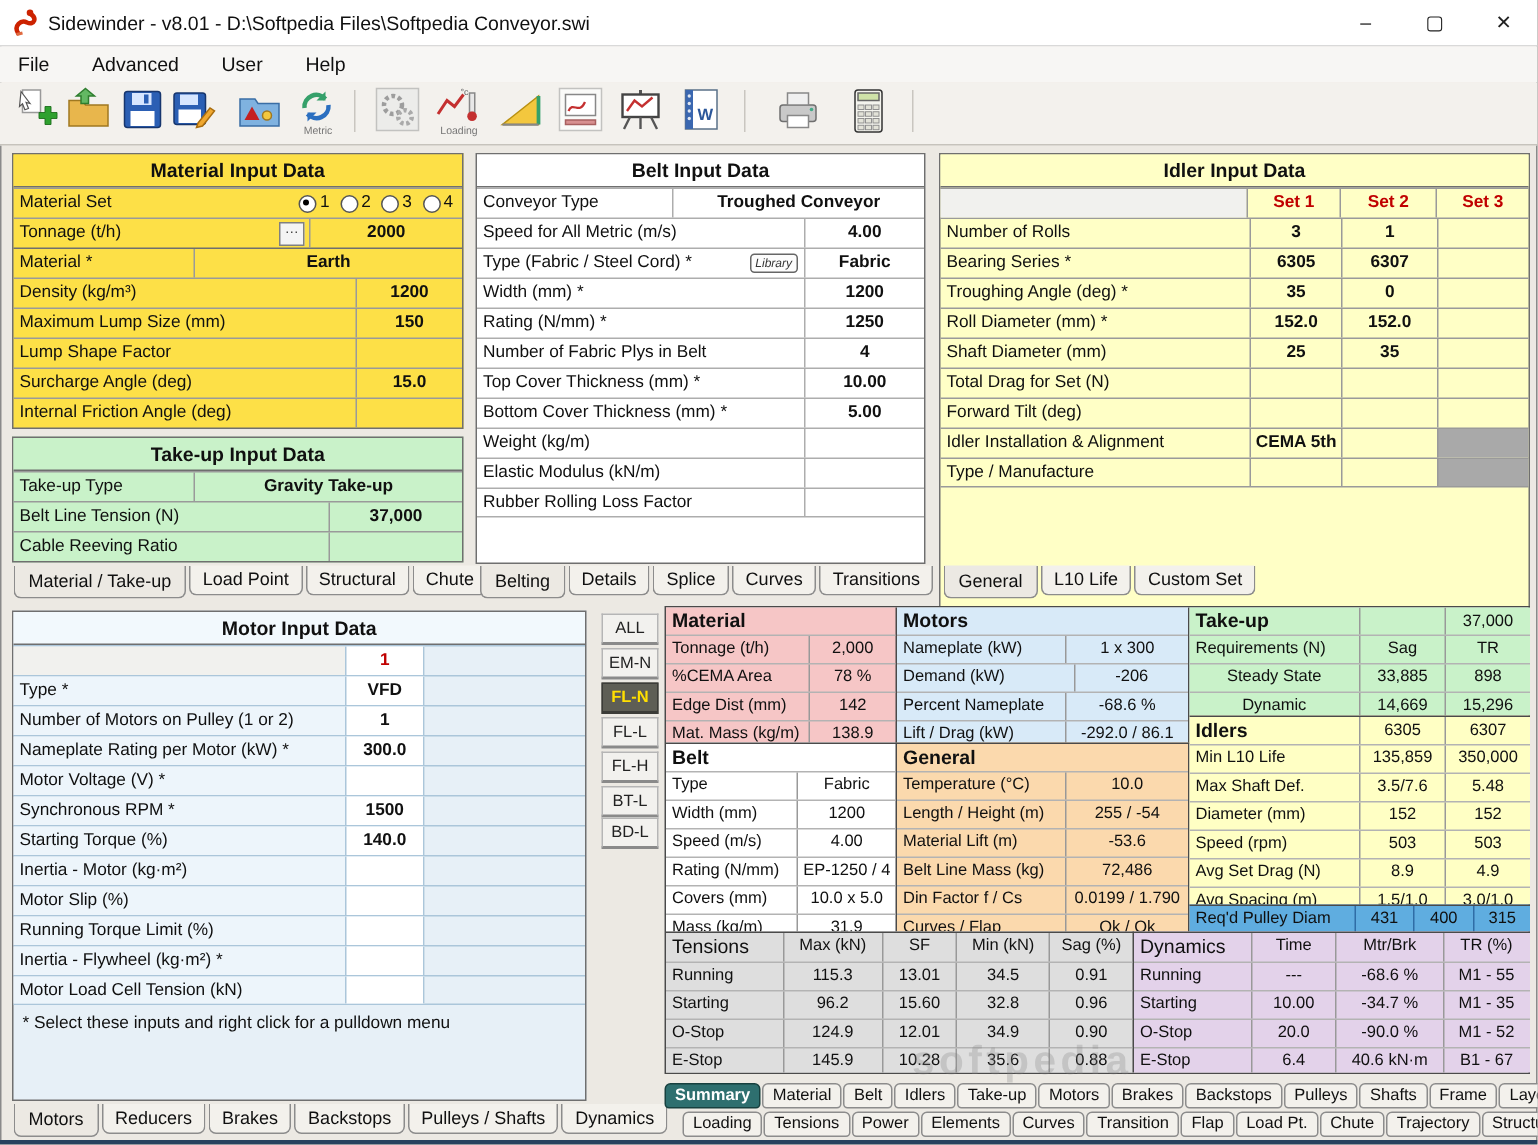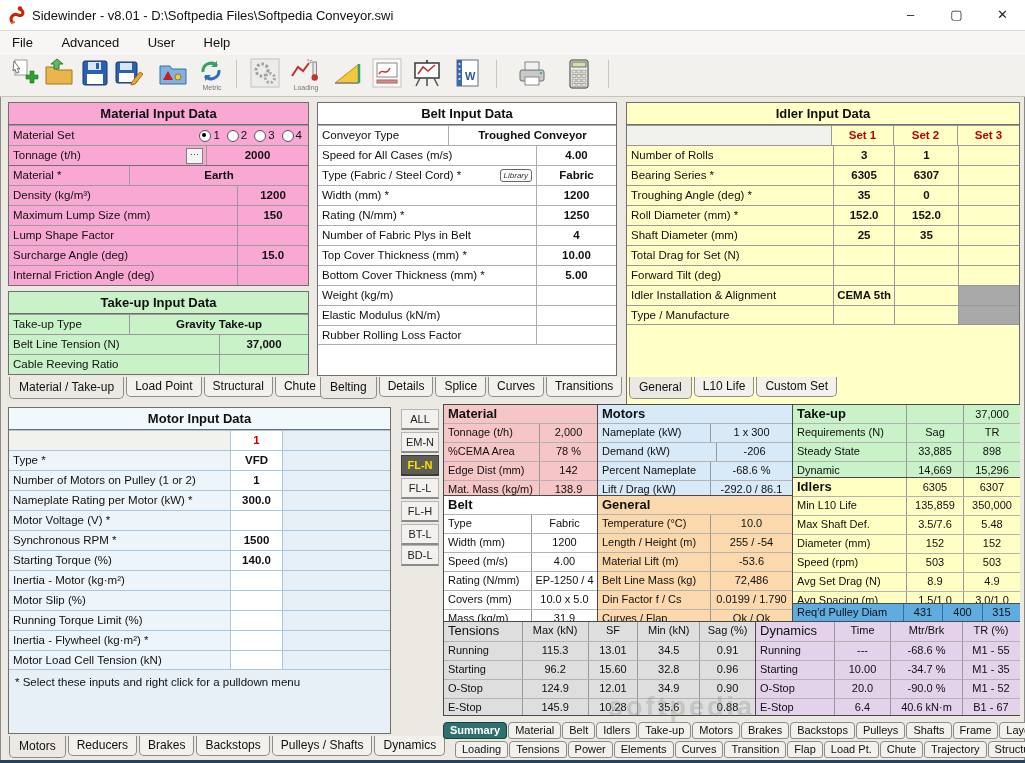--- a/index.html
+++ b/index.html
@@ -20,21 +20,21 @@
   .tsep{position:absolute;top:5px;width:1px;height:28px;background:#c9c6c0}
   
   .panel{position:absolute;box-sizing:border-box;border:1px solid #6f6f6f}
   .ptitle{height:21px;line-height:21px;text-align:center;font-weight:bold;font-size:13px;color:#101010;border-bottom:1px solid #6f6f6f}
   .row{display:flex;box-sizing:border-box;height:20px;line-height:19px;font-size:11.5px;color:#101010;border-top:1px solid #9a9a9a;align-items:center}
   .row:first-of-type{border-top:none}
   .lbl{padding-left:4px;white-space:nowrap}
   .fx{flex:1}
   .val{font-weight:bold;text-align:center;box-sizing:border-box;border-left:1px solid #9a9a9a;height:100%;line-height:19px}
   
-  .pink,.pink .ptitle{background:#f9a8d4}
+  .pink,.pink .ptitle{background:#fde047}
   
   .green,.green .ptitle{background:#c9f2c9}
   
   .white,.white .ptitle{background:#fff}
   .white .row{border-top-color:#adadad}
   
   .yellow,.yellow .ptitle{background:#ffffc6}
   .idhead{background:#f1f1ee}
   .setcell{box-sizing:border-box;border-left:1px solid #9a9a9a;text-align:center;height:100%;line-height:19px;font-weight:bold}
   .sethdr{color:#c00000}
@@ -62,21 +62,21 @@
   .cbtn{position:absolute;left:401px;width:38px;height:21px;box-sizing:border-box;background:#f2f1ee;border:1px solid #b5b5b5;border-bottom:2px solid #8a8a8a;font-size:11px;text-align:center;line-height:18px;color:#222}
   .cbtn.active{background:#5e5e55;color:#ffdf00;font-weight:bold;border-color:#3c3c38}
   
   .summary{position:absolute;left:443px;top:404px;width:577px;height:312px;box-sizing:border-box;border:1px solid #4a4a4a;background:#fff}
   .sec{position:absolute;box-sizing:border-box;overflow:hidden}
   .bR{border-right:1px solid #4a4a4a}.bT{border-top:1px solid #4a4a4a}
   .shead{height:18px;line-height:18px;font-weight:bold;font-size:13px;padding-left:4px;color:#101010;display:flex}
   .srow{display:flex;height:18px;line-height:17px;font-size:11px;color:#101010;border-top:1px solid #b3b3b3}
   .slbl{flex:1;padding-left:4px;white-space:nowrap}
   .sval{box-sizing:border-box;border-left:1px solid #999;text-align:center;white-space:nowrap}
-  .ra{text-align:left;padding-right:4px}
+  .ra{text-align:center;padding-right:4px}
   .b{font-weight:normal}
   .spink{background:#f6c6c6}.sblue{background:#d8eaf8}.sgreen{background:#c9f2c9}
   .sorange{background:#fbd9ad}.syellow{background:#ffffc4}.swhite{background:#fff}
   .sgray{background:#dedede}.spurple{background:#e3d2ea}
   .pulley{background:#5fade0}.pulley .sval{border-left-color:#2f6da6}
   .tc{box-sizing:border-box;text-align:center;border-left:1px solid #999;white-space:nowrap}
   .tc.l{text-align:left;padding-left:4px;border-left:none}
   
   .stabs{position:absolute;white-space:nowrap}
   .stab{display:inline-block;font-size:11px;color:#101010;background:#f3f1ec;border:1px solid #8c8c8c;border-radius:4px 4px 3px 3px;padding:1px 6px 2px;margin-right:1px}
@@ -302,21 +302,21 @@
   <span class="btab active">Material / Take-up</span><span class="btab">Load Point</span><span class="btab">Structural</span><span class="btab">Chute</span>
 </div>
 
 <div class="panel white" style="left:317px;top:102px;width:300px;height:274px">
   <div class="ptitle">Belt Input Data</div>
   <div class="row">
       <span class="lbl" style="width:130px;box-sizing:border-box">Conveyor Type</span>
       <span class="val fx" style="border-left-color:#adadad">Troughed Conveyor</span>
     </div>
   <div class="row">
-      <span class="lbl fx">Speed for All Cases (m/s)</span>
+      <span class="lbl fx">Speed for All Metric (m/s)</span>
       <span class="val" style="width:80px;border-left-color:#adadad">4.00</span>
     </div>
   <div class="row">
       <span class="lbl">Type (Fabric / Steel Cord) *</span>
       <span class="lib">Library</span>
       <span class="val" style="width:80px;border-left-color:#adadad">Fabric</span>
     </div>
   <div class="row">
       <span class="lbl fx">Width (mm) *</span>
       <span class="val" style="width:80px;border-left-color:#adadad">1200</span>

